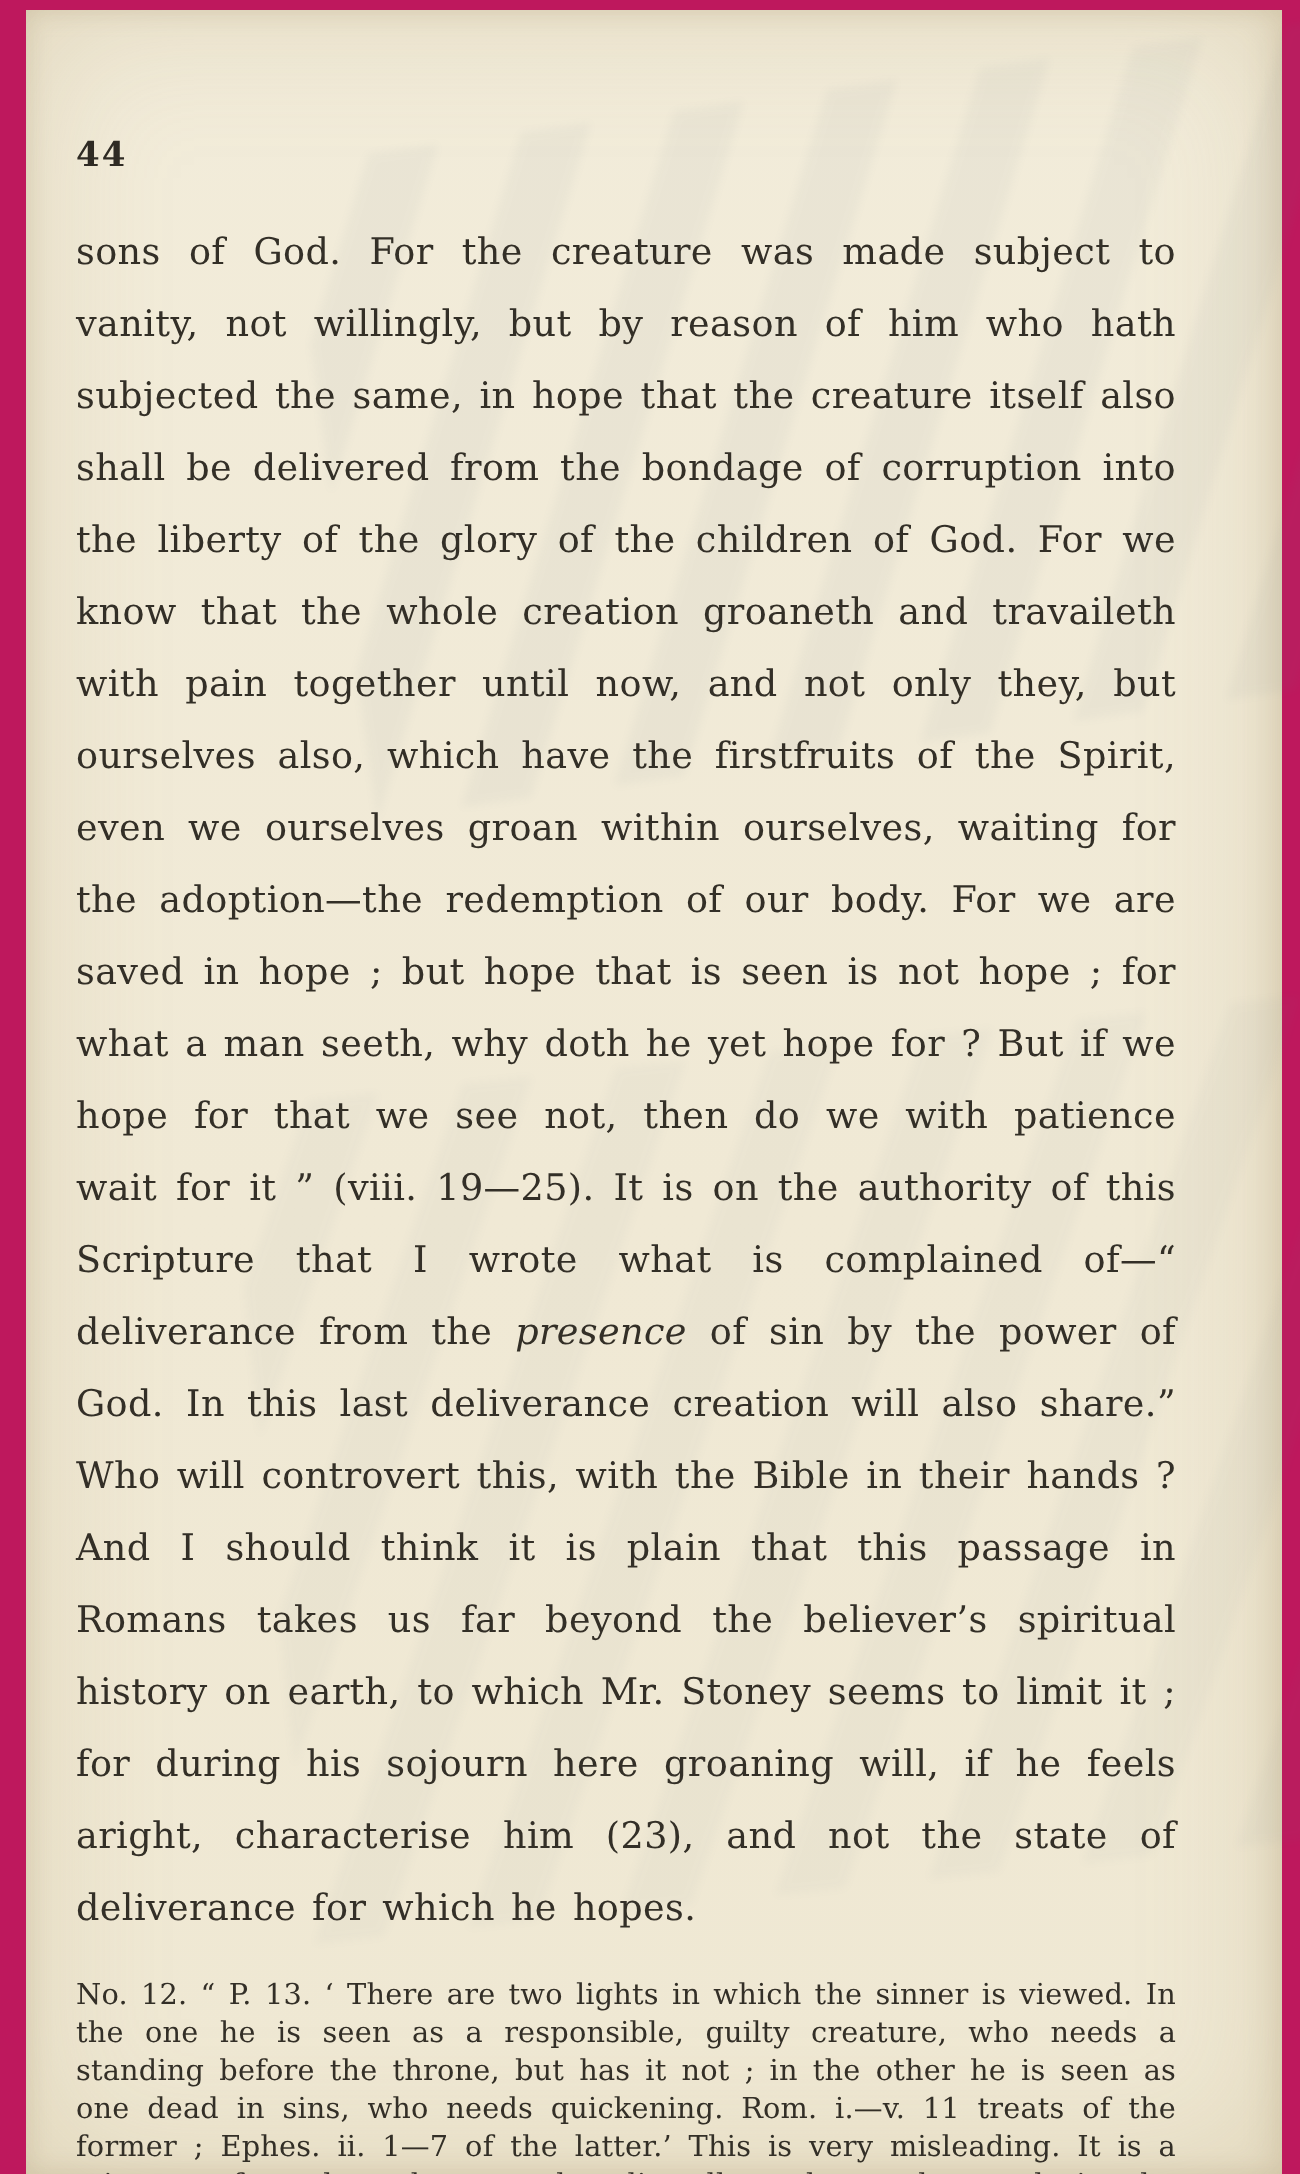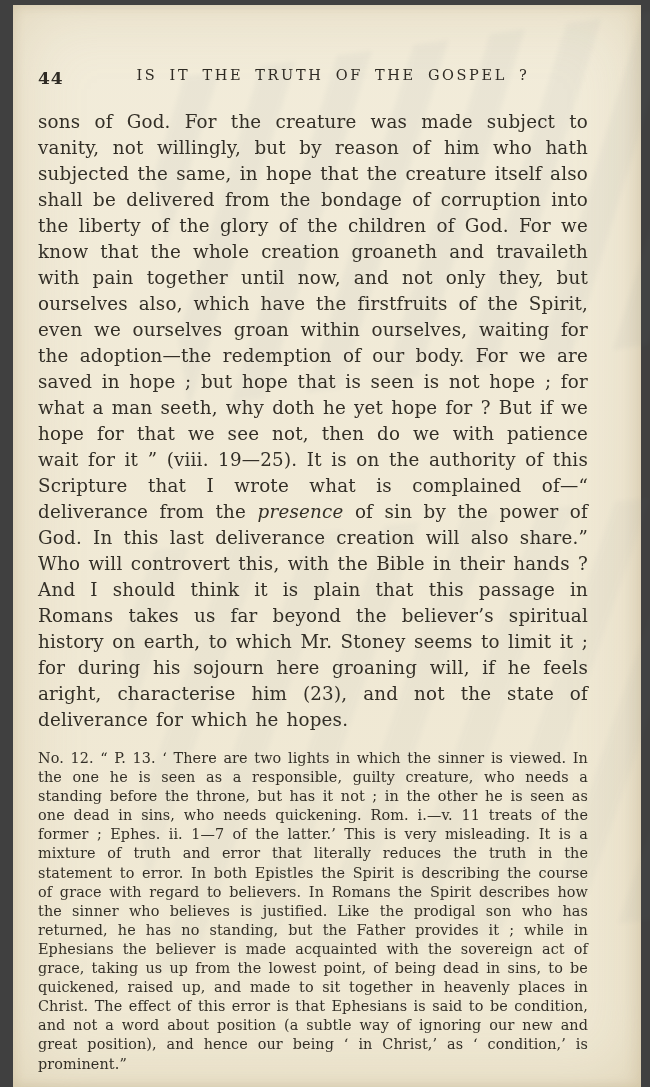--- a/index.html
+++ b/index.html
@@ -2,21 +2,21 @@
 <html><head>
 <meta charset="utf-8">
 <style>
   html,body{margin:0;padding:0;}
   body{
     width:650px;height:1087px;overflow:hidden;
     background:#fcfbf7;
     font-family:"DejaVu Serif", serif;
   }
   .scan{
-    position:relative;width:650px;height:1087px;background:#404040;
+    position:relative;width:650px;height:1087px;background:#be185d;
   }
   .page{
     position:absolute;left:13px;top:5px;width:628px;height:1082px;
     background:linear-gradient(180deg,#f2ecda 0%,#f0e9d5 55%,#efe8d3 100%);
     box-shadow:inset 0 0 70px rgba(180,158,110,0.28), inset -6px 0 14px rgba(160,140,100,0.18), inset 4px 0 10px rgba(160,140,100,0.12);
   }
   
   .wm{
     position:absolute;pointer-events:none;opacity:0.05;
     background:repeating-linear-gradient(115deg, transparent 0 38px, #6a7b86 38px 70px);
@@ -37,41 +37,40 @@
     display:block;text-align:center;
     font-size:14.5px;letter-spacing:2.6px;word-spacing:5px;
     padding-left:30px;
   }
   .content{
     position:absolute;left:25px;top:104px;width:550px;
     color:#332f27;
   }
   p{margin:0;}
   .body1{
-    font-size:18.3px;line-height:26px;
+    font-size:18.3px;line-height:36px;
     text-align:justify;word-spacing:2px;letter-spacing:0.2px;
   }
   .body1 i{font-style:italic;}
   .body2{
     margin-top:16px;
     font-size:14.4px;line-height:19.1px;
     text-align:justify;word-spacing:1.2px;letter-spacing:0.1px;
   }
 </style>
 </head>
 <body>
 
 <div class="scan">
   <div class="page">
     <div class="wm one"></div>
     <div class="wm two"></div>
 
     <div class="header">
       <span class="pagenum">44</span>
-      <span class="running">IS IT THE TRUTH OF THE GOSPEL ?</span>
     </div>
 
     <div class="content">
       <p class="body1"><span>sons of God.  For the creature was made subject to vanity, not willingly, but by reason of him who hath subjected the same, in hope that the creature itself also shall be delivered from the bondage of corruption into the liberty of the glory of the children of God.  For we know that the whole creation groaneth and travaileth with pain together until now, and not only they, but ourselves also, which have the firstfruits of the Spirit, even we ourselves groan within ourselves, waiting for the adoption—the redemption of our body.  For we are saved in hope ; but hope that is seen is not hope ; for what a man seeth, why doth he yet hope for ?  But if we hope for that we see not, then do we with patience wait for it ” (viii. 19—25).  It is on the authority of this Scripture that I wrote what is complained of—“ deliverance from the </span><i>presence</i><span> of sin by the power of God.  In this last deliverance creation will also share.”  Who will controvert this, with the Bible in their hands ?  And I should think it is plain that this passage in Romans takes us far beyond the believer’s spiritual history on earth, to which Mr. Stoney seems to limit it ; for during his sojourn here groaning will, if he feels aright, characterise him (23), and not the state of deliverance for which he hopes.</span></p>
 
       <p class="body2">No. 12.  “ P. 13.  ‘ There are two lights in which the sinner is viewed.  In the one he is seen as a responsible, guilty creature, who needs a standing before the throne, but has it not ; in the other he is seen as one dead in sins, who needs quickening. Rom. i.—v. 11 treats of the former ;  Ephes. ii. 1—7 of the latter.’  This is very misleading.  It is a mixture of truth and error that literally reduces the truth in the statement to error.  In both Epistles the Spirit is describing the course of grace with regard to believers.  In Romans the Spirit describes how the sinner who believes is justified.  Like the prodigal son who has returned, he has no standing, but the Father provides it ;  while in Ephesians the believer is made acquainted with the sovereign act of grace, taking us up from the lowest point, of being dead in sins, to be quickened, raised up, and made to sit together in heavenly places in Christ.  The effect of this error is that Ephesians is said to be condition, and not a word about position (a subtle way of ignoring our new and great position), and hence our being ‘ in Christ,’ as ‘ condition,’ is prominent.”</p>
     </div>
   </div>
 </div>
 

